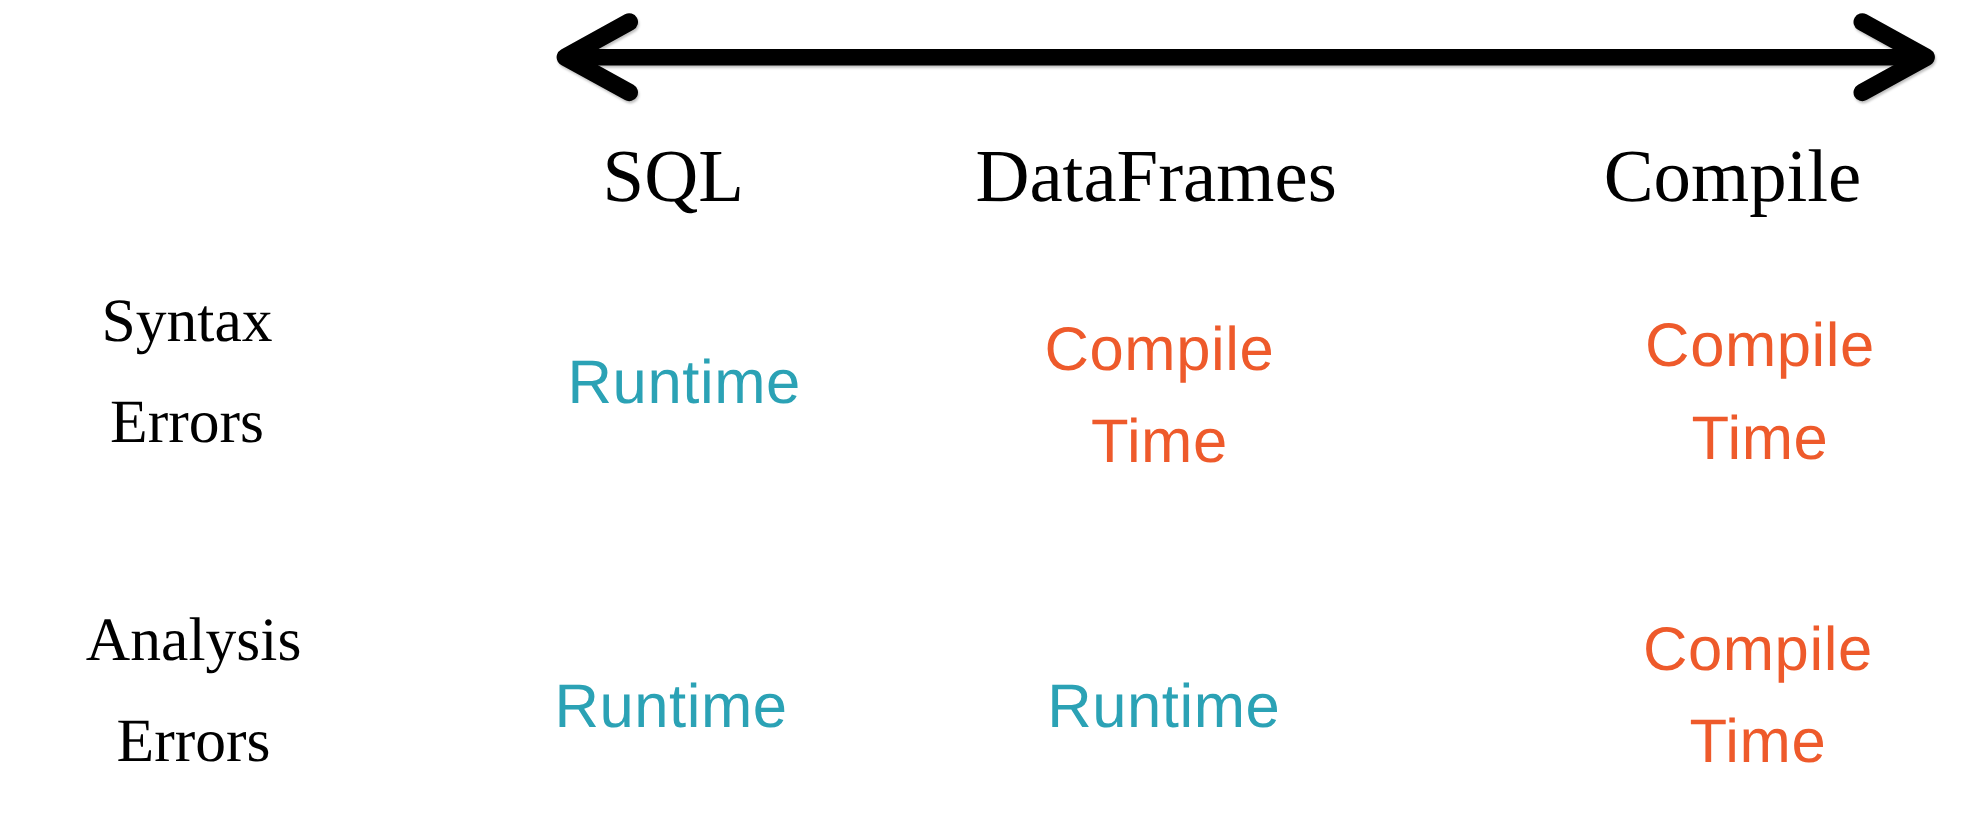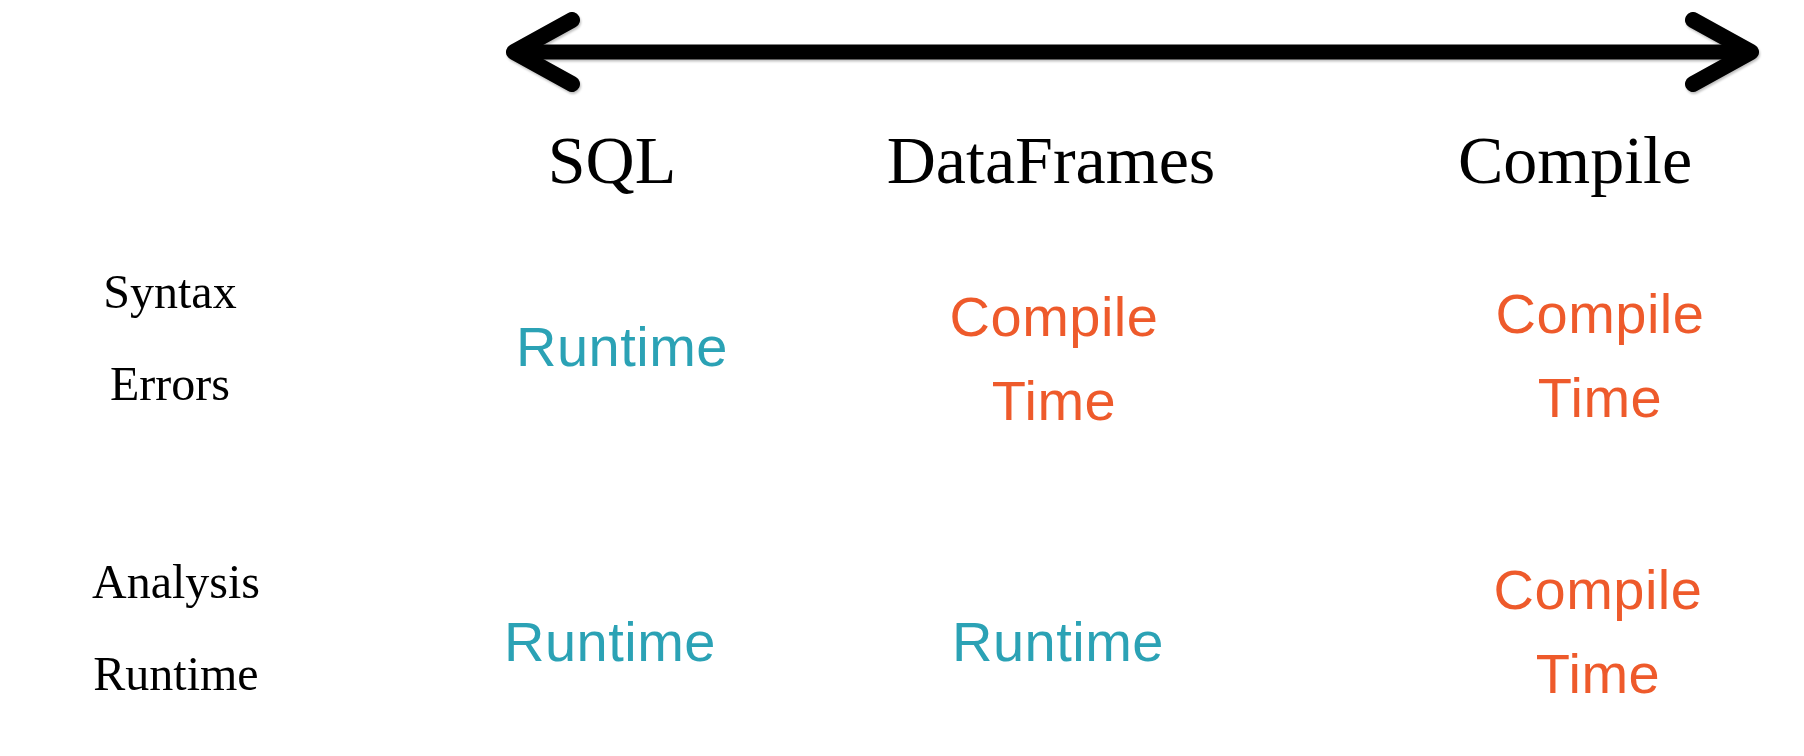--- a/index.html
+++ b/index.html
@@ -31,21 +31,21 @@
     font-family: "Liberation Serif", serif;
     font-size: 68px;
     line-height: 1;
     color: var(--ink, #000000);
     white-space: nowrap;
   }
   .row-label {
     position: absolute;
     transform: translateX(-50%);
     font-family: "Liberation Serif", serif;
-    font-size: 48px;
+    font-size: 56px;
     line-height: 92px;
     color: var(--ink, #000000);
     text-align: center;
     white-space: pre-line;
   }
   .cell {
     position: absolute;
     transform: translateX(-50%);
     font-family: "Liberation Sans", sans-serif;
     font-weight: 300;
@@ -76,20 +76,20 @@
   <div class="row-label" style="left:170px; top:246px">Syntax
 Errors</div>
 
   <div class="cell" style="left:622px; top:305px" data-timing="runtime">Runtime</div>
   <div class="cell" style="left:1054px; top:275px" data-timing="compile_time">Compile
 Time</div>
   <div class="cell" style="left:1600px; top:272px" data-timing="compile_time">Compile
 Time</div>
 
   <div class="row-label" style="left:176px; top:536px">Analysis
-Runtime</div>
+Errors</div>
 
   <div class="cell" style="left:610px; top:600px" data-timing="runtime">Runtime</div>
   <div class="cell" style="left:1058px; top:600px" data-timing="runtime">Runtime</div>
   <div class="cell" style="left:1598px; top:548px" data-timing="compile_time">Compile
 Time</div>
 
 </div>
 
 </body></html>

